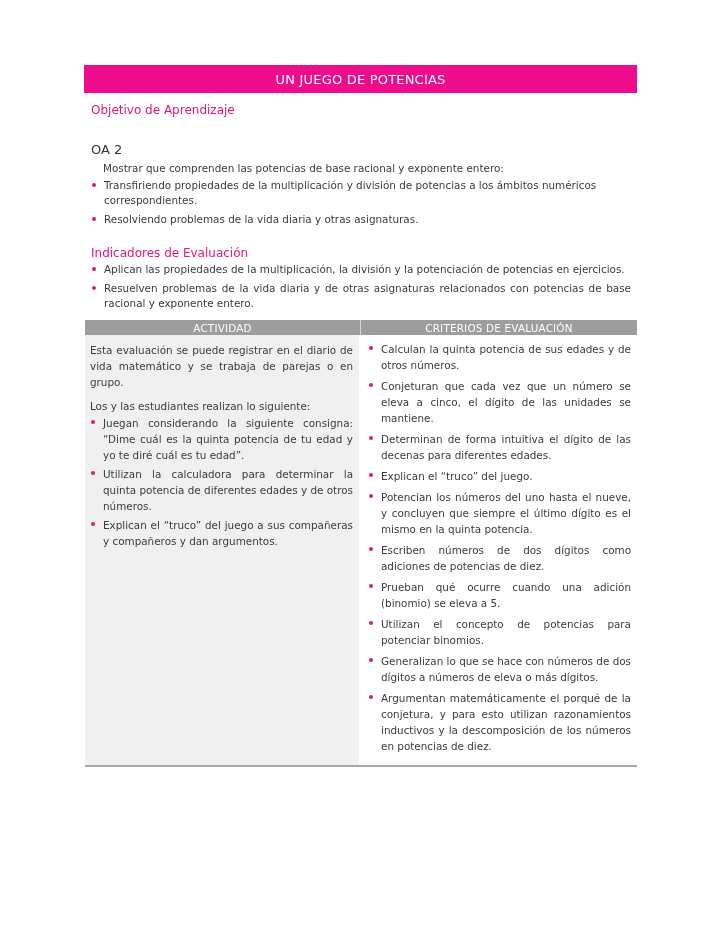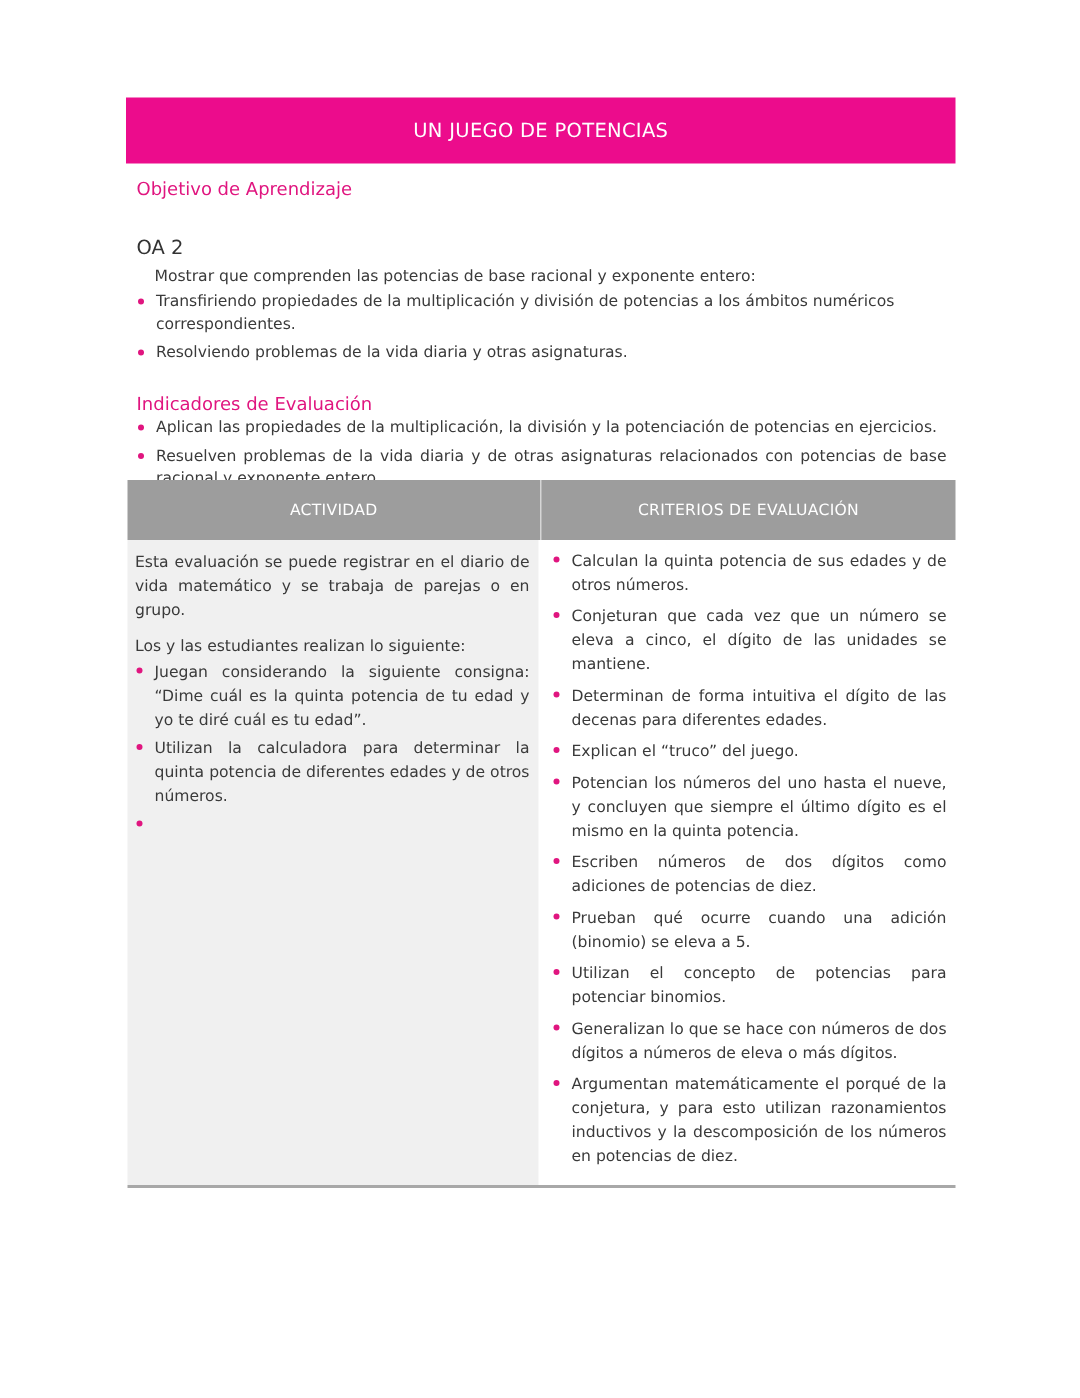--- a/index.html
+++ b/index.html
@@ -2,21 +2,21 @@
 <html><head>
 <meta charset="utf-8">
 <style>
   html, body { margin: 0; padding: 0; }
   body {
     width: 720px; height: 932px; background: #ffffff; position: relative;
     font-family: "DejaVu Sans", sans-serif; color: #3a3a3a; overflow: hidden;
   }
   .page { position: absolute; left: 84px; top: 65px; width: 553px; }
   .title-bar {
-    height: 44px; background: #ec0c8c; color: #ffffff;
+    height: 28px; background: #ec0c8c; color: #ffffff;
     display: flex; align-items: center; justify-content: center;
     font-size: 13px; letter-spacing: 0.2px;
   }
   .section-heading {
     color: #e0157f; font-weight: normal; font-size: 12px;
     margin: 10px 0 0 7px;
   }
   .oa-code { font-weight: normal; font-size: 13px; color: #333; margin: 25px 0 0 7px; }
   .plain { font-size: 10.4px; line-height: 15px; margin: 4px 0 0 19px; }
   ul.bullets { list-style: none; margin: 2px 0 0 0; padding: 0 0 0 7px; }
@@ -27,21 +27,21 @@
   ul.bullets li .dot {
     position: absolute; left: 1px; top: 5px; width: 4px; height: 4px;
     border-radius: 50%; background: #e0157f;
   }
   .obj-list { margin-top: 3px; }
   .ind-heading { margin-top: 19px; }
   .ind-list { margin-top: 10px; }
   .ind-list li { text-align: justify; padding-right: 6px; }
 
   .eval-table { position: absolute; left: 85px; top: 320px; width: 552px; }
-  .thead { display: flex; height: 40px; background: #9d9d9d; }
+  .thead { display: flex; height: 15px; background: #9d9d9d; }
   .th {
     color: #ffffff; font-size: 10.4px; display: flex; align-items: center;
     justify-content: center; letter-spacing: 0.2px;
   }
   .th.col-a { width: 275px; border-right: 1px solid #d6d6d6; }
   .th.col-b { flex: 1; }
   .tbody { display: flex; border-bottom: 2px solid #a8a8a8; }
   .cell-a {
     width: 275px; background: #f0f0f0; box-sizing: border-box;
     padding: 7px 6px 10px 5px; border-right: 1px solid #ffffff; min-height: 366px;
@@ -82,21 +82,21 @@
     <div class="th col-a">ACTIVIDAD</div>
     <div class="th col-b">CRITERIOS DE EVALUACIÓN</div>
   </div>
   <div class="tbody">
     <div class="cell-a">
       <p>Esta evaluación se puede registrar en el diario de vida matemático y se trabaja de parejas o en grupo.</p>
       <p>Los y las estudiantes realizan lo siguiente:</p>
       <ul class="bullets">
         <li><span class="dot"></span><span>Juegan considerando la siguiente consigna: “Dime cuál es la quinta potencia de tu edad y yo te diré cuál es tu edad”.</span></li>
         <li><span class="dot"></span><span>Utilizan la calculadora para determinar la quinta potencia de diferentes edades y de otros números.</span></li>
-        <li><span class="dot"></span></li>
+        <li><span class="dot"></span><span>Explican el “truco” del juego a sus compañeras y compañeros y dan argumentos.</span></li>
       </ul>
     </div>
     <div class="cell-b">
       <ul class="bullets">
         <li><span class="dot"></span><span>Calculan la quinta potencia de sus edades y de otros números.</span></li>
         <li><span class="dot"></span><span>Conjeturan que cada vez que un número se eleva a cinco, el dígito de las unidades se mantiene.</span></li>
         <li><span class="dot"></span><span>Determinan de forma intuitiva el dígito de las decenas para diferentes edades.</span></li>
         <li><span class="dot"></span><span>Explican el “truco” del juego.</span></li>
         <li><span class="dot"></span><span>Potencian los números del uno hasta el nueve, y concluyen que siempre el último dígito es el mismo en la quinta potencia.</span></li>
         <li><span class="dot"></span><span>Escriben números de dos dígitos como adiciones de potencias de diez.</span></li>

